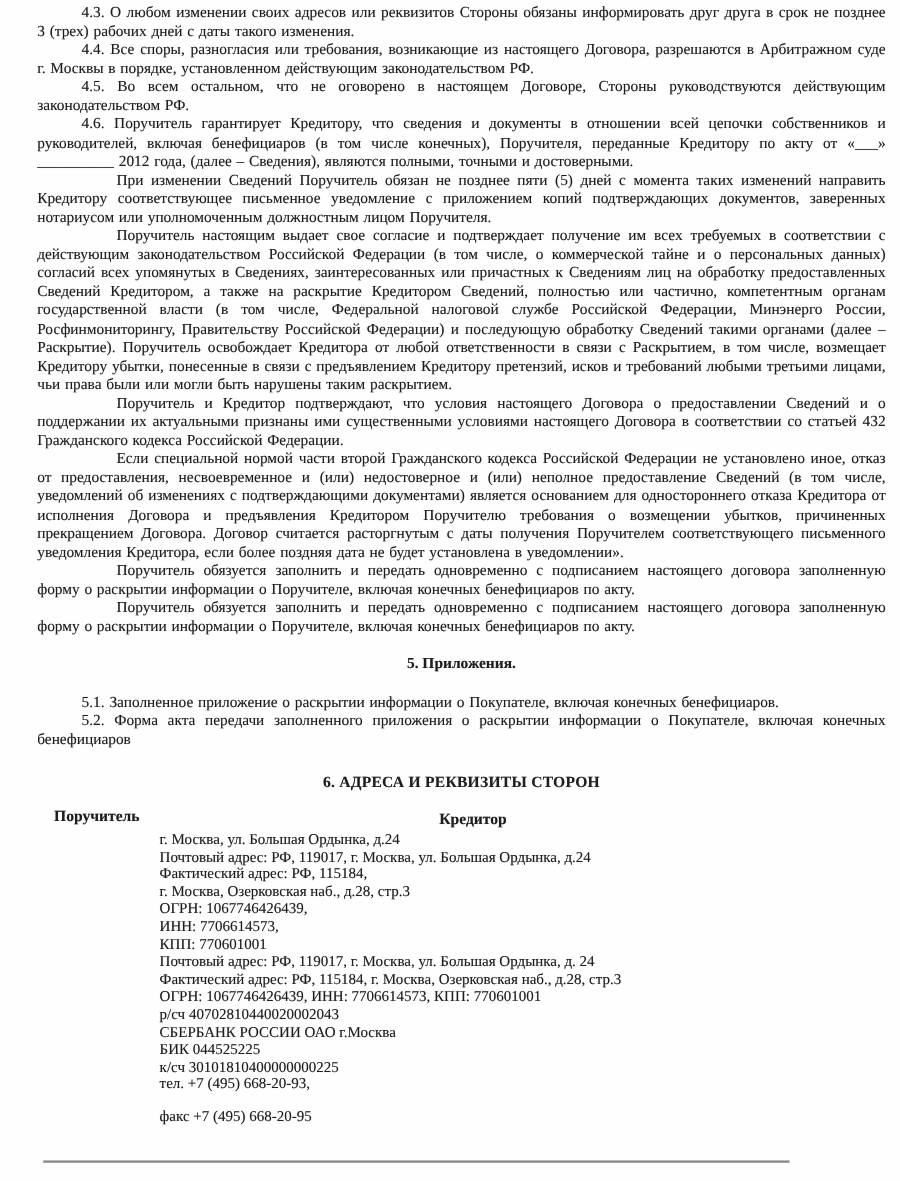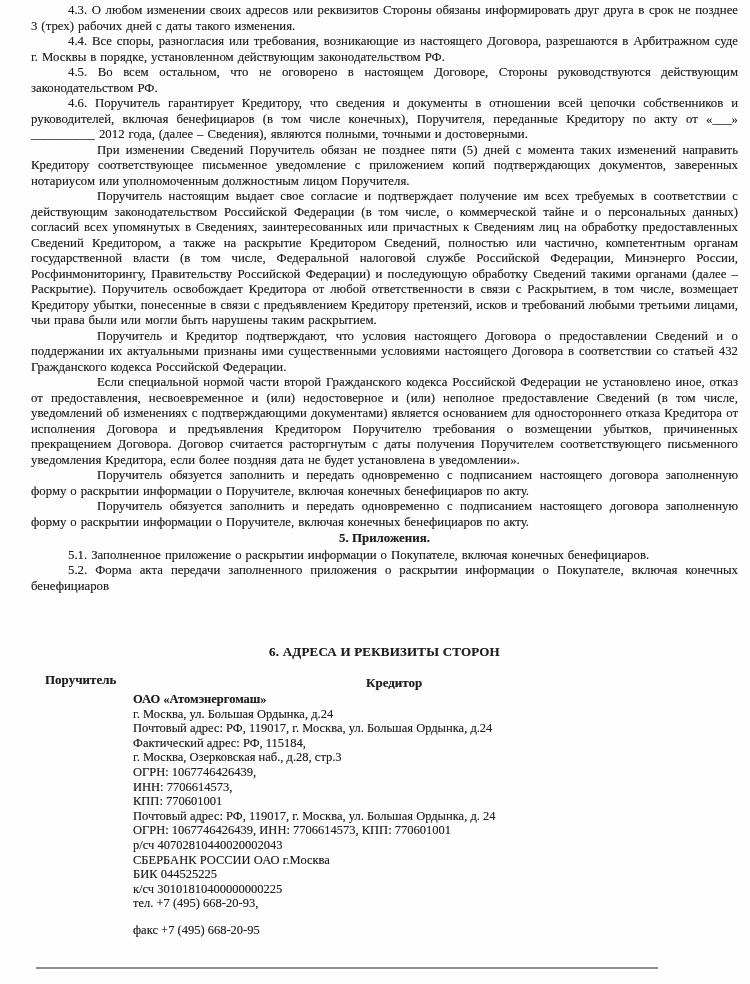--- a/index.html
+++ b/index.html
@@ -18,21 +18,21 @@
   p.cl {
     margin:0;
     font-size:12.8px;
     line-height:15.5px;
     text-align:justify;
     text-indent:37px;
     word-spacing:0.06em;
   }
   p.cl.deep { text-indent:66px; }
   .h5 {
-    margin:1px;
+    margin:16px;
     font-size:12.9px;
     line-height:15.5px;
     font-weight:bold;
     text-align:center;
   }
   .addr {
     position:absolute; left:31px; top:632px; width:707px;
   }
   .h6 {
     margin:12px;
@@ -84,29 +84,29 @@
 
   <div class="addr">
     <h3 class="h6">6. АДРЕСА И РЕКВИЗИТЫ СТОРОН</h3>
 
     <div class="parties">
       <span class="party-g">Поручитель</span>
       <span class="party-c">Кредитор</span>
     </div>
 
     <div class="reqs">
-      <div class="req company">ОАО «Атомэнергомаш»</div>
       <div class="req">г. Москва, ул. Большая Ордынка, д.24</div>
       <div class="req">Почтовый адрес: РФ, 119017, г. Москва, ул. Большая Ордынка, д.24</div>
       <div class="req">Фактический адрес: РФ, 115184,</div>
       <div class="req">г. Москва, Озерковская наб., д.28, стр.3</div>
       <div class="req">ОГРН: 1067746426439,</div>
       <div class="req">ИНН: 7706614573,</div>
       <div class="req">КПП: 770601001</div>
       <div class="req">Почтовый адрес: РФ, 119017, г. Москва, ул. Большая Ордынка, д. 24</div>
+      <div class="req">Фактический адрес: РФ, 115184, г. Москва, Озерковская наб., д.28, стр.3</div>
       <div class="req">ОГРН: 1067746426439, ИНН: 7706614573, КПП: 770601001</div>
       <div class="req">р/сч 40702810440020002043</div>
       <div class="req">СБЕРБАНК РОССИИ ОАО г.Москва</div>
       <div class="req">БИК 044525225</div>
       <div class="req">к/сч 30101810400000000225</div>
       <div class="req">тел. +7 (495) 668-20-93,</div>
       <div class="req fax">факс +7 (495) 668-20-95</div>
     </div>
   </div>
 

